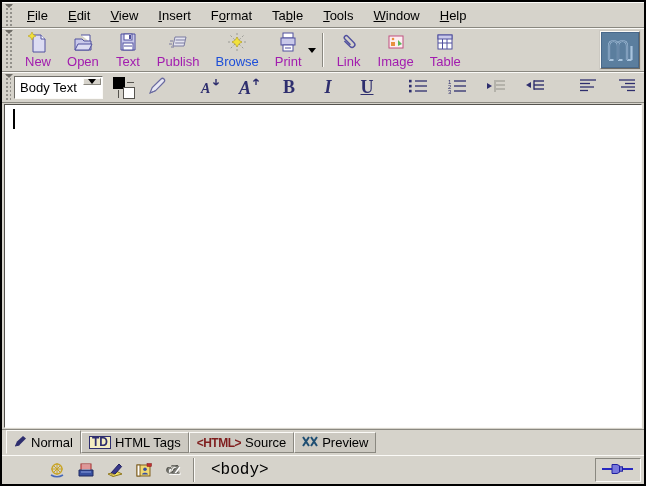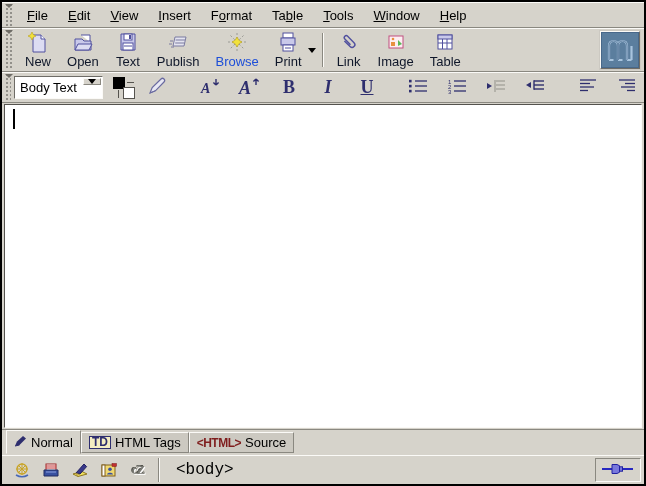--- a/index.html
+++ b/index.html
@@ -27,21 +27,21 @@
   }
   
   .menubar { height:26px; }
   .menu-item { padding:4px 10px; cursor:pointer; white-space:nowrap; }
   .menu-item .mn { text-decoration:underline; }
   
   .toolbar { height:44px; }
   .tbtn {
     display:flex; flex-direction:column; align-items:center; justify-content:flex-end;
     background:none; border:1px solid transparent; font-family:inherit; font-size:13px;
-    padding:1px 7px 2px; min-width:42px; gap:1px; cursor:pointer; color:#0f172a;
+    padding:1px 7px 2px; min-width:42px; gap:1px; cursor:pointer; color:#a21caf;
   }
   .tbtn.disabled { color:#1d4ed8; cursor:default; }
   .tbtn svg { display:block; }
   .drop-arrow {
     width:11px; height:34px; display:flex; align-items:center; justify-content:center;
     background:none; border:none; cursor:pointer; margin-left:-3px;
   }
   .drop-arrow::before {
     content:""; border-left:4px solid transparent; border-right:4px solid transparent;
     border-top:5px solid #000;
@@ -97,21 +97,21 @@
   }
   .tab.active { background:#d6d3cb; height:24px; margin-bottom:1px; border-bottom-color:#d6d3cb; }
   .td-badge {
     font-size:12px; font-weight:bold; color:#2e2e6e; background:#f4edc2;
     border:1px solid #2e2e6e; padding:0 2px; line-height:11px; border-radius:0;
   }
   .html-kw { color:#7f1d1d; font-weight:bold; font-size:12px; letter-spacing:-0.5px; }
   
   .statusbar { height:29px; display:flex; align-items:stretch;
     border-top:1px solid #fbfaf7; background:#d6d3cb; flex-shrink:0; }
-  .component-bar { display:flex; align-items:center; gap:9px; padding:0 10px; }
+  .component-bar { display:flex; align-items:center; gap:9px; padding:0 10px;margin-left:35px; }
   .cicon { width:20px; height:18px; display:flex; align-items:center; justify-content:center; cursor:pointer; background:none; border:none; }
   .cz { font-family:"Liberation Serif", serif; font-weight:900; font-style:normal;
     font-size:13px; color:#7a7a74; text-shadow:1px 1px 0 #fff, -1px -1px 0 #54544e; letter-spacing:-1px; }
   .status-sep { width:2px; margin:2px 0;
     border-left:1px solid #8a8880; border-right:1px solid #fbfaf7; }
   .status-text { flex:1; display:flex; align-items:center; padding-left:16px; font-size:16px;font-family:Liberation Mono, monospace; }
   .online-panel {
     width:46px; margin:2px 3px 2px 0; display:flex; align-items:center; justify-content:center;
     border:1px solid; border-color:#8a8880 #fbfaf7 #fbfaf7 #8a8880; cursor:pointer;
   }
@@ -379,20 +379,26 @@
       <span>Normal</span>
     </div>
     <div class="tab">
       <span class="td-badge">TD</span>
       <span>HTML Tags</span>
     </div>
     <div class="tab">
       <span class="html-kw">&lt;HTML&gt;</span>
       <span>Source</span>
     </div>
+    <div class="tab">
+      <span><svg width="16" height="11" viewBox="0 0 16 11">
+            <path d="M1 10L7 1M7 10L1 1M9 10L15 1M15 10L9 1" stroke="#1e4e72" stroke-width="2" fill="none"></path>
+          </svg></span>
+      <span>Preview</span>
+    </div>
   </div>
 
   <div class="statusbar">
     <div class="component-bar">
       <button class="cicon">
           <svg width="18" height="16" viewBox="0 0 18 16">
             <circle cx="9" cy="7" r="5" fill="none" stroke="#c8a428" stroke-width="1.4"></circle>
             <path d="M9 1v12M3 7h12M5 3l8 8M13 3l-8 8" stroke="#c8a428"></path>
             <path d="M3 13c4 2.4 8 2.4 12 0" stroke="#4868b8" stroke-width="1.6" fill="none"></path>
           </svg>

